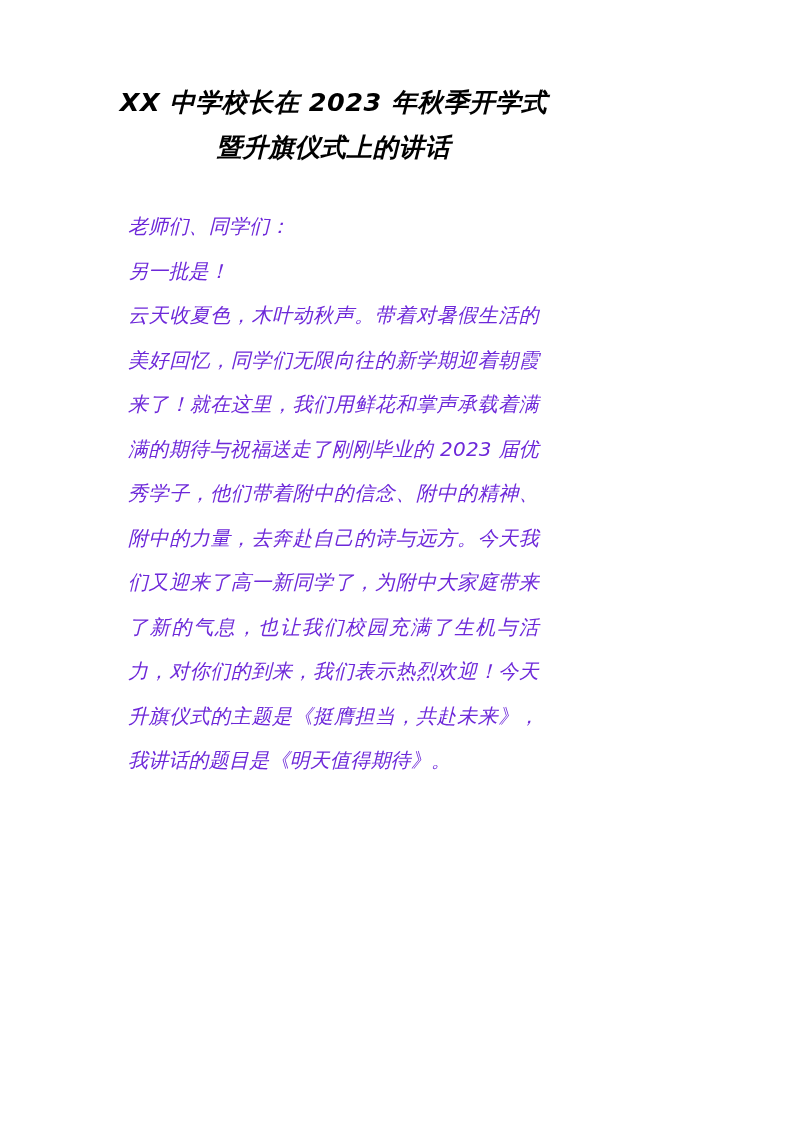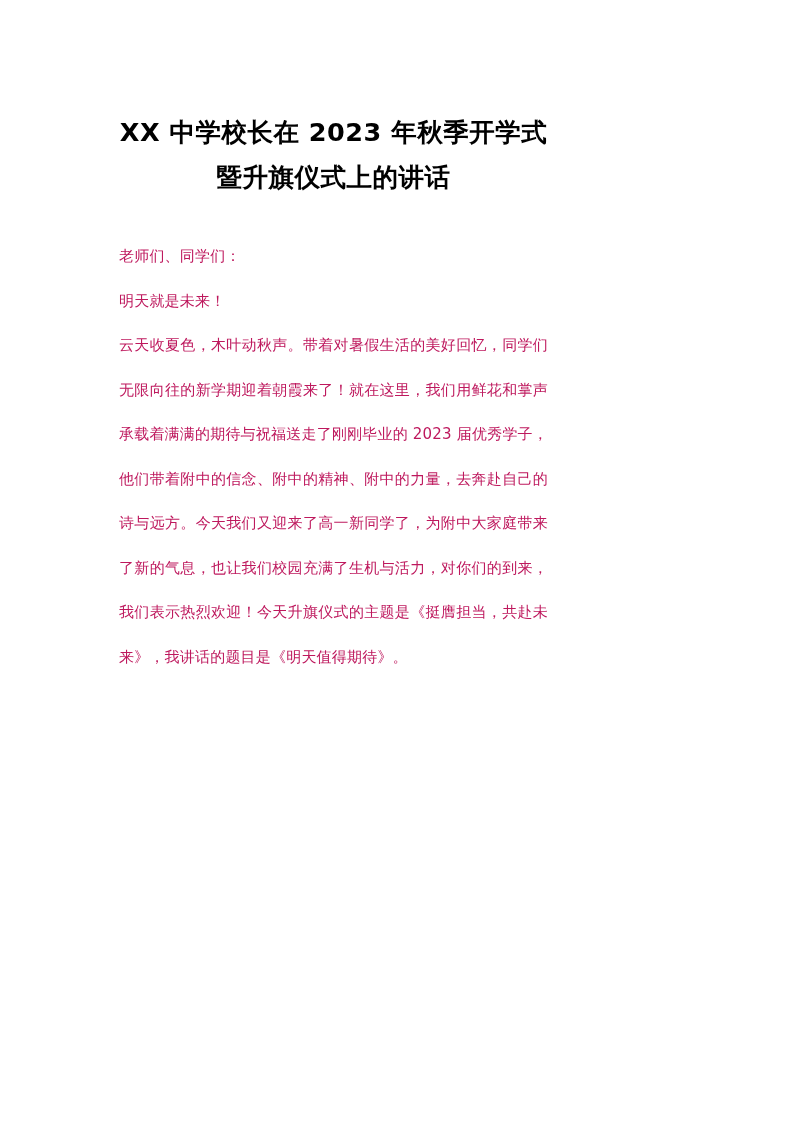--- a/index.html
+++ b/index.html
@@ -12,54 +12,55 @@
     height: 1122px;
     font-family: "Liberation Serif", "DejaVu Serif", serif;
     color: #000000;
     position: relative;
     overflow: hidden;
   }
   .page {
     box-sizing: border-box;
     width: 663px;
     height: 1122px;
-    padding: 110px 108px 0 112px;
+    padding: 80px 108px 0 112px;
     background: #ffffff;
+    font-style: italic;
   }
   .doc-title {
     font-family: "DejaVu Sans", "Liberation Sans", sans-serif;
     font-weight: bold;
     font-size: 25.5px;
     line-height: 45px;
     text-align: center;
     letter-spacing: 0.5px;
     margin: 0 0 34px 0;
     color: #000000;
   }
   .body-text {
     font-family: "DejaVu Sans", "Liberation Sans", sans-serif;
-    font-size: 15px;
+    font-size: 20px;
     line-height: 44.5px;
     text-align: justify;
     text-justify: inter-ideograph;
     letter-spacing: 0.2px;
-    color: #be185d;
-    margin: 7px;
+    color: #6d28d9;
+    margin: 16px;
   }
   .para {
     margin: 0;
     padding: 0;
   }
   .para + .para {
     margin-top: 0;
   }
 </style>
 </head>
 <body>
 
 <div class="page">
   <h1 class="doc-title">XX 中学校长在 2023 年秋季开学式暨升旗仪式上的讲话</h1>
   <div class="body-text">
     <p class="para">老师们、同学们：</p>
-    <p class="para">明天就是未来！</p>
+    <p class="para">另一批是！</p>
     <p class="para">云天收夏色，木叶动秋声。带着对暑假生活的美好回忆，同学们无限向往的新学期迎着朝霞来了！就在这里，我们用鲜花和掌声承载着满满的期待与祝福送走了刚刚毕业的 2023 届优秀学子，他们带着附中的信念、附中的精神、附中的力量，去奔赴自己的诗与远方。今天我们又迎来了高一新同学了，为附中大家庭带来了新的气息，也让我们校园充满了生机与活力，对你们的到来，我们表示热烈欢迎！今天升旗仪式的主题是《挺膺担当，共赴未来》，我讲话的题目是《明天值得期待》。</p>
   </div>
 </div>
 
 </body></html>

